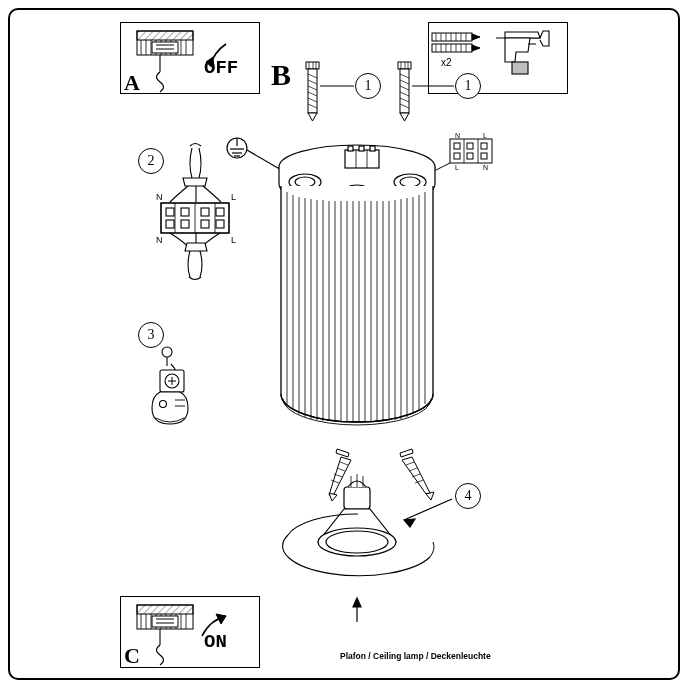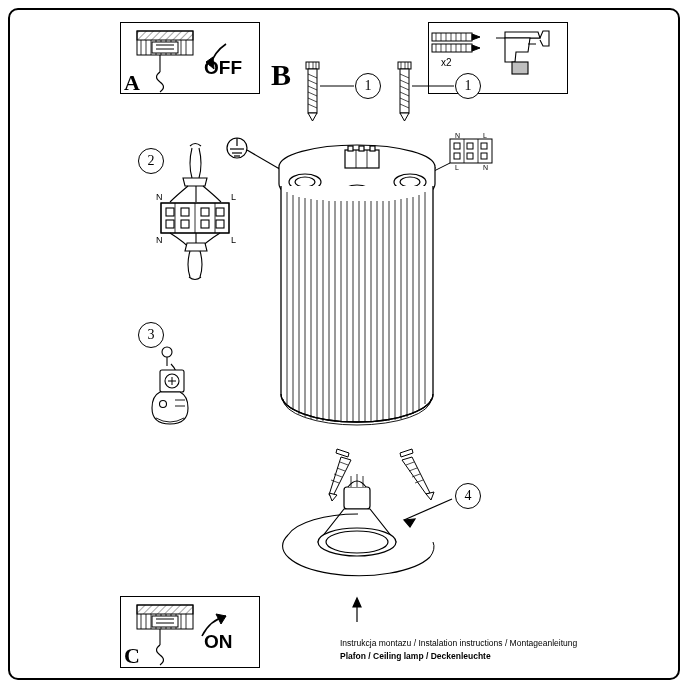--- a/index.html
+++ b/index.html
@@ -44,21 +44,21 @@
     position: absolute;
     font-size: 30px;
     font-weight: bold;
     font-family: "Liberation Serif", serif;
     color: #000;
   }
   .onoff {
     position: absolute;
     font-size: 19px;
     font-weight: bold;
-    font-family: Liberation Sans, sans-serif;
+    font-family: Liberation Mono, monospace;
     color: #000;
   }
   .circle-num {
     position: absolute;
     width: 26px;
     height: 26px;
     border: 1.5px solid #000;
     border-radius: 50%;
     box-sizing: border-box;
     text-align: center;
@@ -110,21 +110,20 @@
   <div class="x2" style="left:441px;top:57px;">x2</div>
 
   <div class="big-letter" style="left:271px;top:58px;">B</div>
 
   <div class="circle-num" style="left:355px;top:73px;">1</div>
   <div class="circle-num" style="left:455px;top:73px;">1</div>
   <div class="circle-num" style="left:138px;top:148px;">2</div>
   <div class="circle-num" style="left:138px;top:322px;">3</div>
   <div class="circle-num" style="left:455px;top:483px;">4</div>
 
-  <div class="footer" style="left:340px;top:637px;">Instrukcja montazu / Instalation instructions / Montageanleitung</div>
   <div class="footer" style="left:340px;top:650px;font-weight:bold;">Plafon / Ceiling lamp / Deckenleuchte</div>
 
   <svg class="svglayer" viewBox="0 0 688 688" xmlns="http://www.w3.org/2000/svg">
     <defs>
       <pattern id="hatch" width="5" height="5" patternUnits="userSpaceOnUse" patternTransform="rotate(45)">
         <line x1="0" y1="0" x2="0" y2="5" stroke="#000" stroke-width="0.7"></line>
       </pattern>
     </defs>
 
     <g fill="none" stroke="#000" stroke-width="1">

